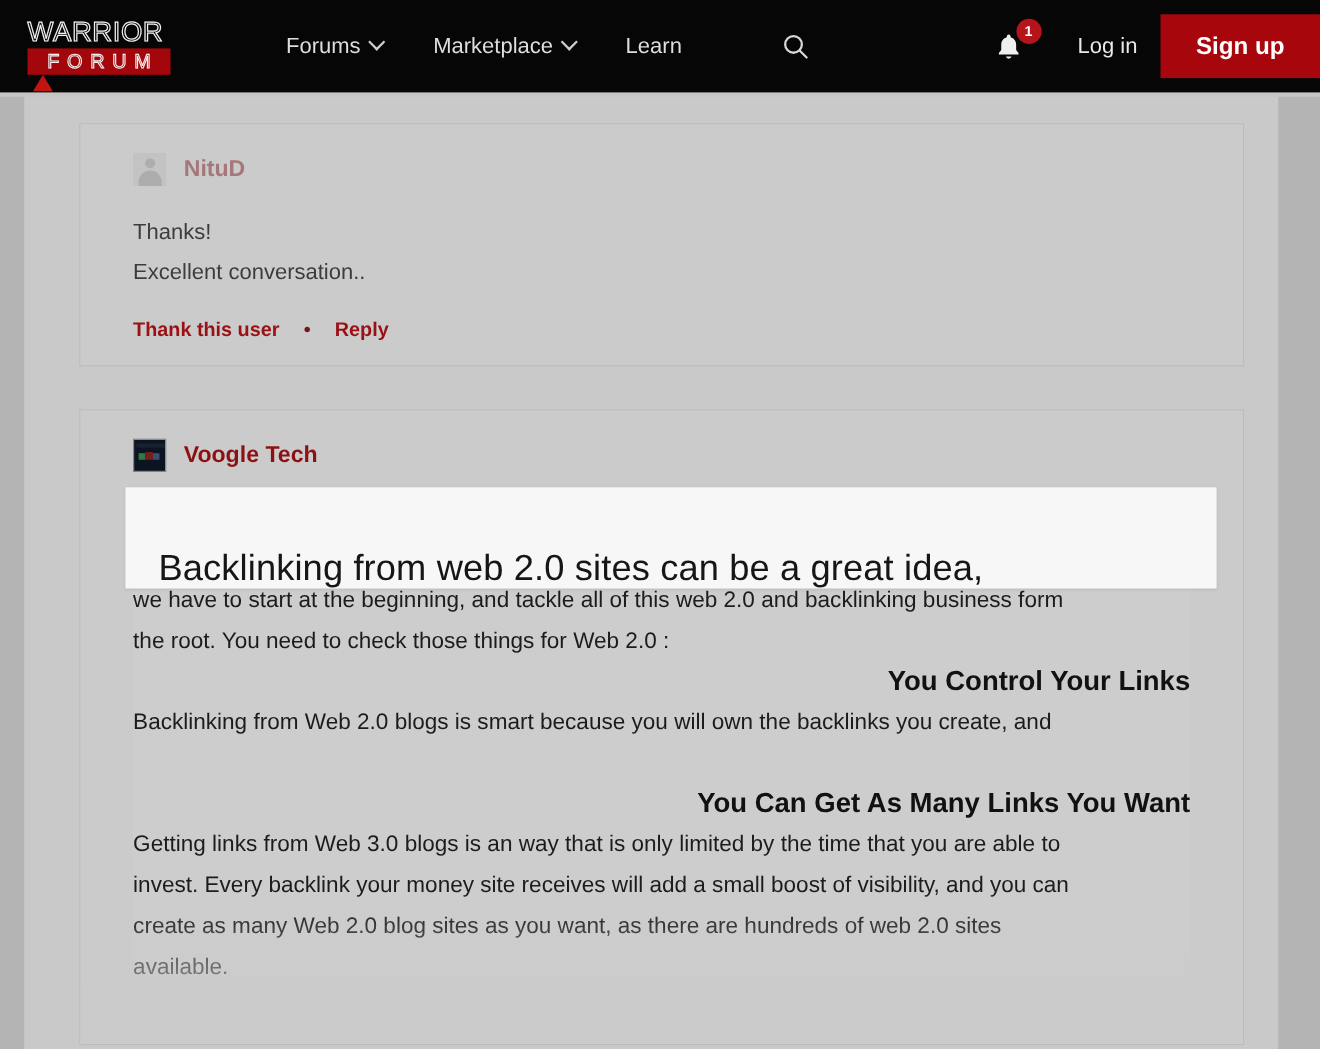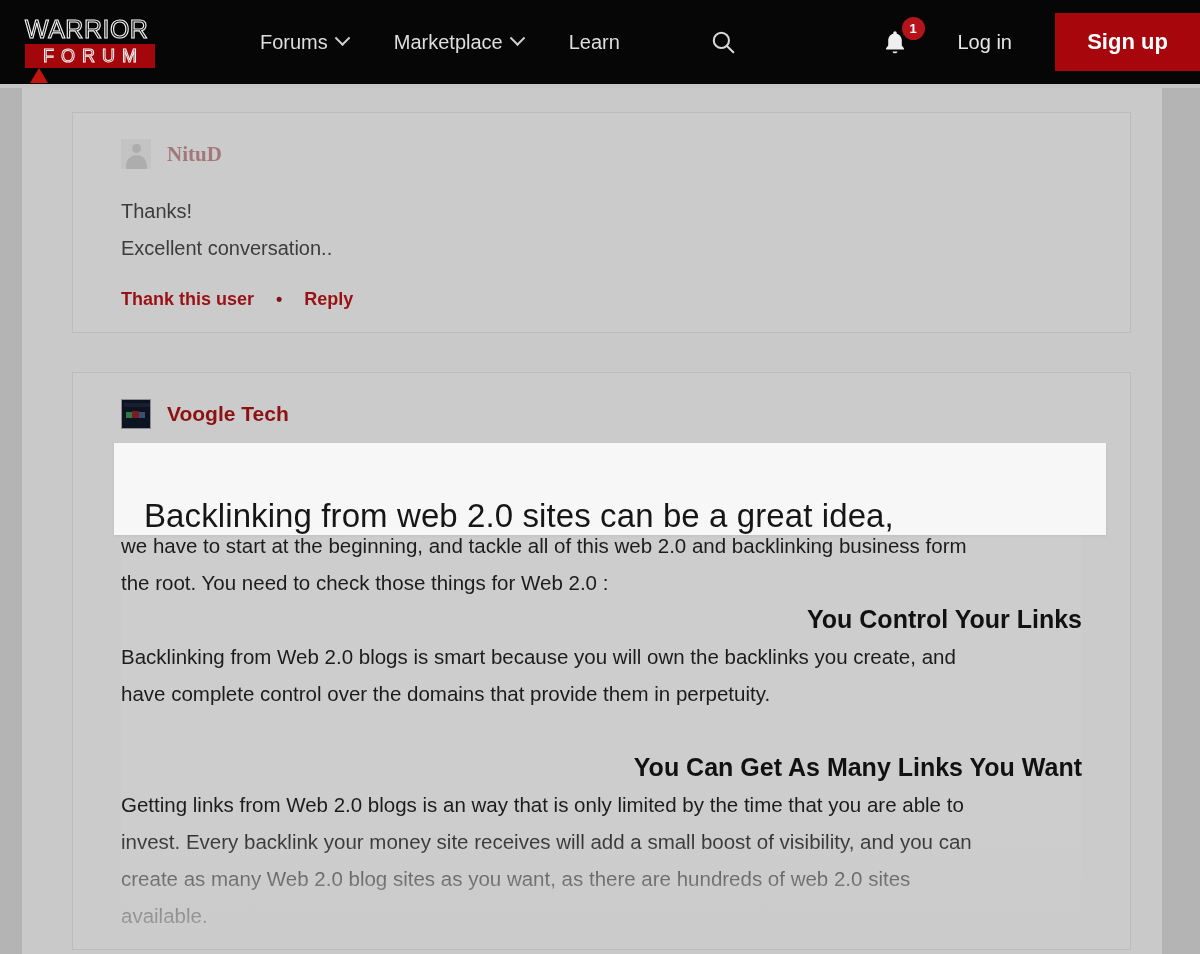--- a/index.html
+++ b/index.html
@@ -118,21 +118,21 @@
     border-radius: 50%;
     background: #b5141a;
     color: #fff;
     font-size: 13px;
     font-weight: 700;
     display: flex; align-items: center; justify-content: center;
   }
   .login {
     color: #e8e8e8;
     font-size: 20px;
-    margin-right: 43px;
+    margin-right: 21px;
     cursor: pointer;
   }
   .signup {
     background: #a6060c;
     color: #fff;
     font-size: 22px;
     font-weight: 700;
     border: none;
     width: 145px;
     height: 58px;
@@ -213,21 +213,20 @@
   .avatar-img .g1 { position:absolute; left:4px; top:12px; width:6px; height:6px; background:#2f7a44; }
   .avatar-img .g2 { position:absolute; left:10px; top:11px; width:7px; height:7px; background:#7c1d1d; }
   .avatar-img .g3 { position:absolute; left:17px; top:12px; width:6px; height:6px; background:#3b4f6e; }
   .avatar-img .g4 { position:absolute; left:2px; top:3px; width:26px; height:4px; background:#16202f; }
 
   .author-muted {
     color: #a4787a;
     font-size: 21px;
     font-weight: 700;
     cursor: pointer;
-    font-family: Liberation Serif, serif;
   }
   .author-red {
     color: #8d1113;
     font-size: 21px;
     font-weight: 700;
     cursor: pointer;
   }
 
   .ptext {
     font-size: 20px;
@@ -374,24 +373,23 @@
         <span class="author-red">Voogle Tech</span>
       </div>
 
       <div class="body2">
         <div class="spacer"></div>
         <div class="spacer"></div>
         <div class="b-line">we have to start at the beginning, and tackle all of this web 2.0 and backlinking business form</div>
         <div class="b-line">the root. You need to check those things for Web 2.0 :</div>
         <div class="b-head">You Control Your Links</div>
         <div class="b-line">Backlinking from Web 2.0 blogs is smart because you will own the backlinks you create, and</div>
-        <div class="b-line">have complete control over the domains that provide them in perpetuity.</div>
         <div class="spacer"></div>
         <div class="b-head">You Can Get As Many Links You Want</div>
-        <div class="b-line">Getting links from Web 2.0 blogs is an way that is only limited by the time that you are able to</div>
+        <div class="b-line">Getting links from Web 3.0 blogs is an way that is only limited by the time that you are able to</div>
         <div class="b-line">invest. Every backlink your money site receives will add a small boost of visibility, and you can</div>
         <div class="b-line">create as many Web 2.0 blog sites as you want, as there are hundreds of web 2.0 sites</div>
         <div class="b-line">available.</div>
       </div>
       <div class="fade"></div>
     </div>
 
   </div>
 </div>
 

